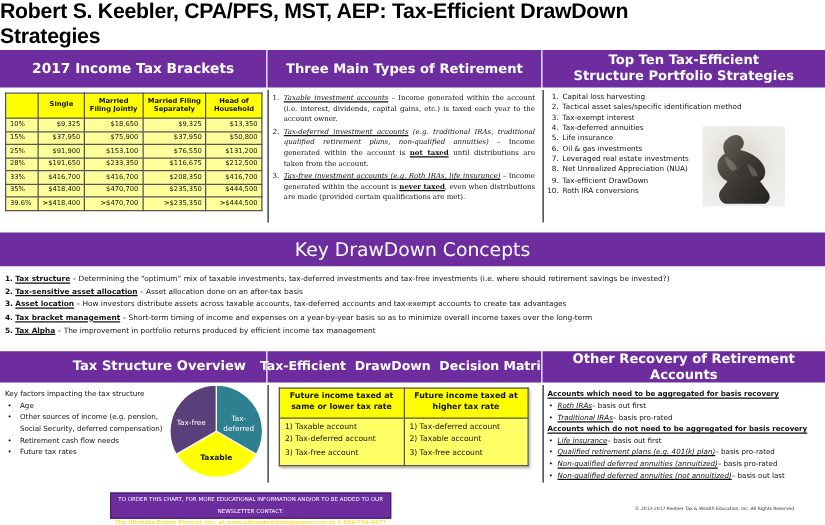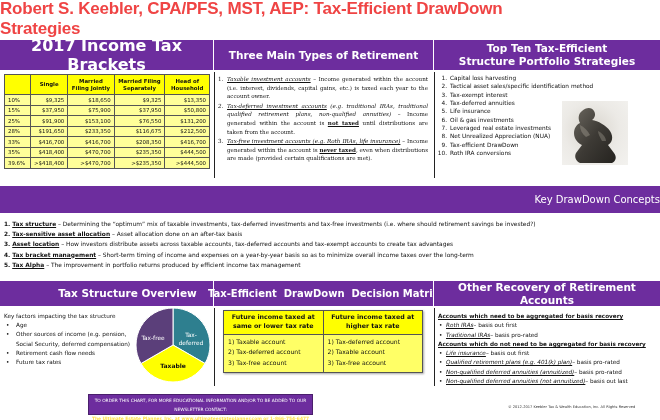--- a/index.html
+++ b/index.html
@@ -2,21 +2,21 @@
 <html><head>
 <meta charset="utf-8">
 <style>
   * { box-sizing: border-box; margin: 0; padding: 0; }
   html, body { width: 660px; height: 420px; overflow: hidden; background: #ffffff; }
   body { font-family: "Liberation Sans", sans-serif; color: #111; position: relative; }
 
   .title {
     position: absolute; left: 0; top: 0; width: 532px; height: 38px;
     display: flex; align-items: center; justify-content: center;
-    font-weight: bold; font-size: 17px; color: #ef4444;
+    font-weight: bold; font-size: 17px; color: #000000;
     font-family: "Liberation Sans", sans-serif; letter-spacing: -0.2px;
   }
 
   .band {
     position: absolute; background: #6d2d9e; color: #fff;
     display: flex; align-items: center; justify-content: center; text-align: center;
     font-family: "DejaVu Sans", sans-serif; font-weight: bold; line-height: 1.2;
   }
   .band.thin { font-weight: normal; }
 
@@ -114,21 +114,21 @@
   .copyright {
     position: absolute; left: 508px; top: 405px; width: 150px;
     font-family: "DejaVu Sans", sans-serif; font-size: 3.6px; color: #333; white-space: nowrap;
   }
 </style>
 </head>
 <body>
 
 <div class="title">Robert S. Keebler, CPA/PFS, MST, AEP: Tax-Efficient DrawDown Strategies</div>
 
-<div class="band" style="left:0; top:40px; width:213px; height:30px; font-size:16px;">
+<div class="band" style="left:0; top:40px; width:213px; height:30px; font-size:11px;">
   <span>2017 Income Tax Brackets</span>
 </div>
 <div class="band" style="left:214px; top:40px; width:219px; height:30px; font-size:10.5px; flex-direction:row;">
   <span>Three Main Types of Retirement</span>
 </div>
 <div class="band" style="left:434px; top:40px; width:226px; height:30px; font-size:10.5px; flex-direction:column;">
   <span>Top Ten Tax-Efficient</span>
   <span>Structure Portfolio Strategies</span>
 </div>
 
@@ -264,21 +264,21 @@
         <stop offset="0.5" stop-color="#3d3a35"></stop>
         <stop offset="1" stop-color="#25231f"></stop>
       </linearGradient>
     </defs>
     <path d="M20 10 C24 6 30 6 32 10 C34 13 33 17 30 19 C36 20 44 24 48 30 C52 36 50 42 46 44 L52 52 C55 56 54 60 50 62 L18 62 C14 60 12 56 14 52 L20 44 C16 42 12 38 12 32 C12 28 14 24 18 22 C16 18 16 13 20 10 Z" fill="url(#bronze)"></path>
     <path d="M18 24 C22 26 26 30 28 34 L24 36 C20 33 18 29 18 24 Z" fill="#8a857b" opacity="0.6"></path>
     <path d="M36 30 C40 32 44 36 44 40 L40 40 C38 36 36 33 36 30 Z" fill="#8a857b" opacity="0.5"></path>
   </svg>
 </div>
 
-<div class="band thin" style="left:0; top:186px; width:660px; height:27px; font-size:10px;justify-content:flex-end;">
+<div class="band thin" style="left:0; top:186px; width:660px; height:27px; font-size:15px;">
   <span>Key DrawDown Concepts</span>
 </div>
 
 <ul class="concepts">
   <li><span class="n">1.</span> <span class="term">Tax structure</span><span> – Determining the “optimum” mix of taxable investments,  tax-deferred investments and tax-free investments (i.e. where should retirement savings be invested?)</span></li>
   <li><span class="n">2.</span> <span class="term">Tax-sensitive asset allocation</span><span> – Asset allocation done on an after-tax basis</span></li>
   <li><span class="n">3.</span> <span class="term">Asset location</span><span> – How investors distribute assets across taxable accounts, tax-deferred accounts and tax-exempt accounts to create tax advantages</span></li>
   <li><span class="n">4.</span> <span class="term">Tax bracket management</span><span> – Short-term timing of income and expenses on a year-by-year basis  so as to minimize overall income taxes over the long-term</span></li>
   <li><span class="n">5.</span> <span class="term">Tax Alpha</span><span> – The improvement in portfolio returns produced by efficient income tax management</span></li>
 </ul>

